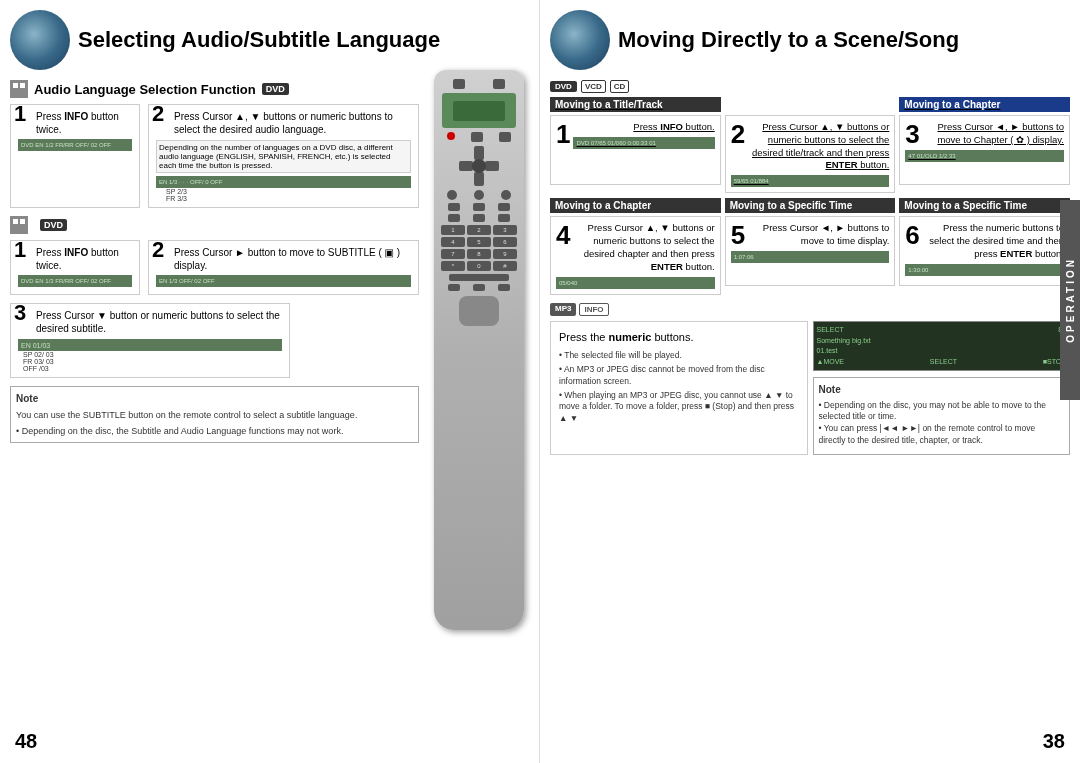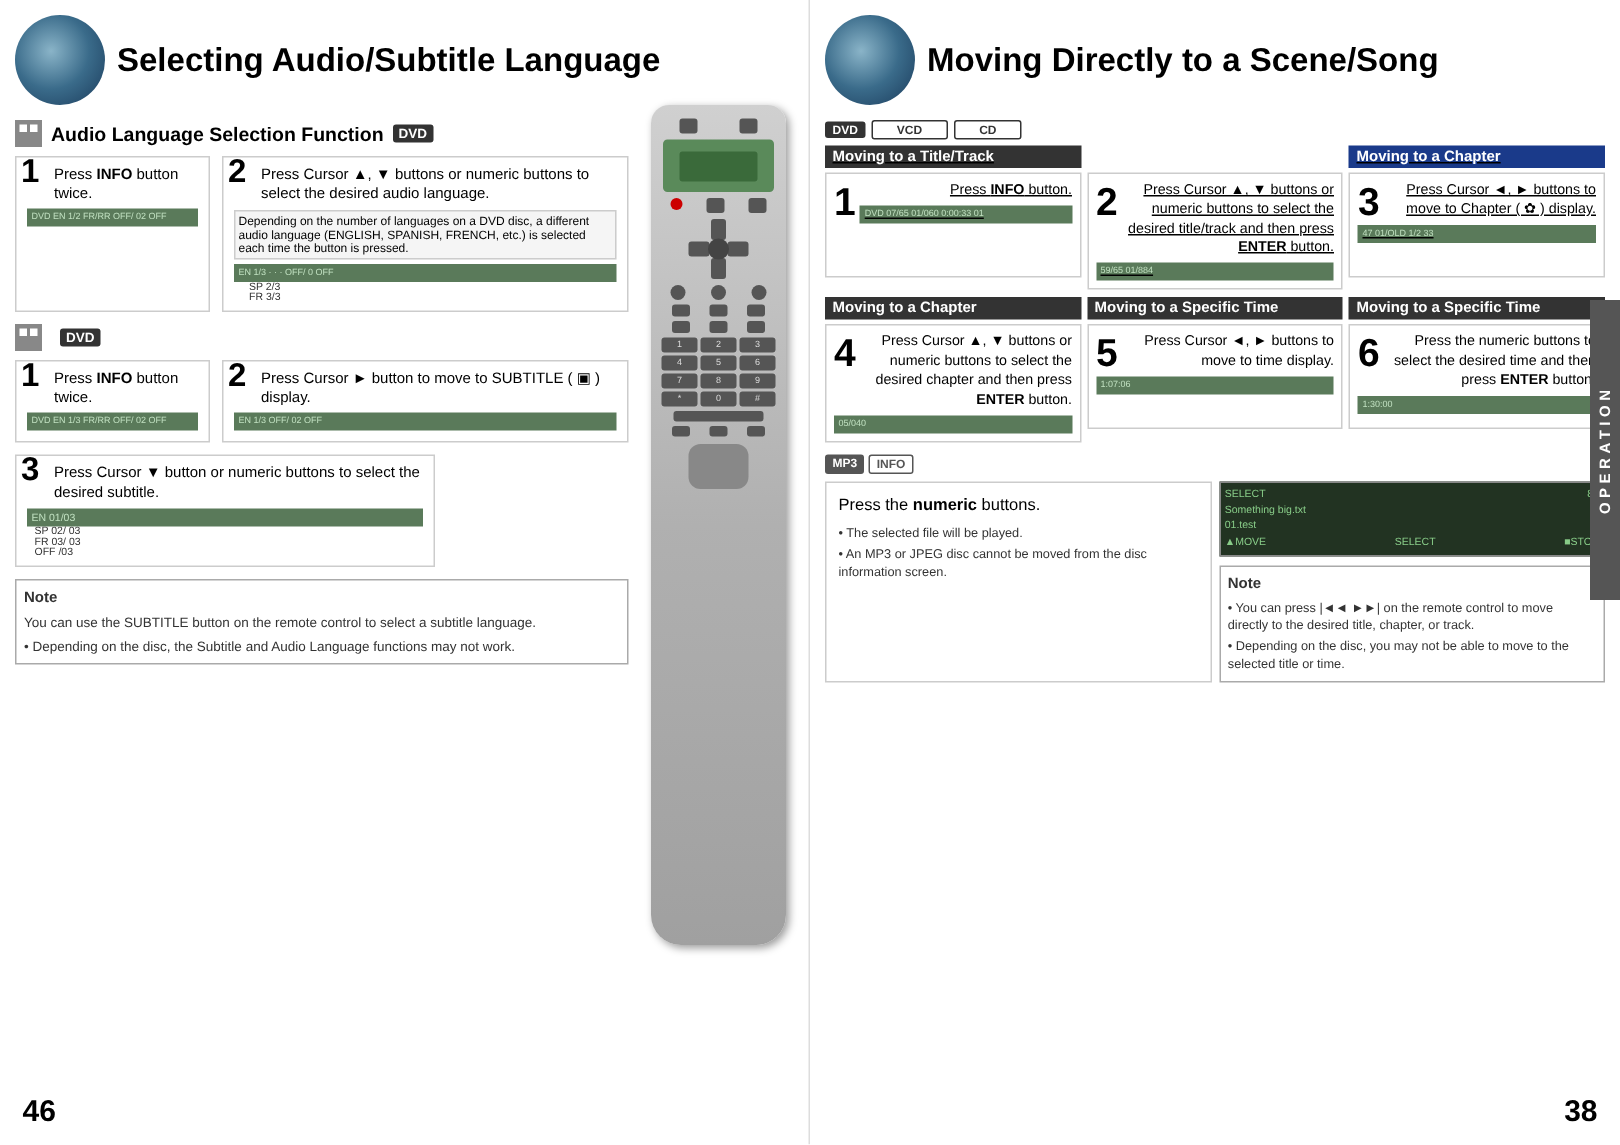--- a/index.html
+++ b/index.html
@@ -343,21 +343,21 @@
       font-weight: bold;
       padding: 1px 5px;
       border-radius: 2px;
     }
 
     .disc-badge-outline {
       border: 1px solid #333;
       color: #333;
       font-size: 8px;
       font-weight: bold;
-      padding: 1px 16px;
+      padding: 1px 3px;
       border-radius: 2px;
     }
 
     .step-block {
       border: 1px solid #ccc;
       padding: 5px;
       position: relative;
       min-height: 70px;
     }
 
@@ -619,21 +619,21 @@
         </div>
         <div class="remote-btn-row" style="margin:2px;">
           <div style="width:12px;height:7px;background:#555;border-radius:2px;"></div>
           <div style="width:12px;height:7px;background:#555;border-radius:2px;"></div>
           <div style="width:12px;height:7px;background:#555;border-radius:2px;"></div>
         </div>
         <div style="width:40px;height:30px;background:#888;border-radius:8px;margin:5px auto;"></div>
       </div>
     </div>
 
-    <span class="page-num-left">46</span>
+    <span class="page-num-left">48</span>
   </div>
 
   <div class="right-half">
 
     <div class="right-header">
       <div class="header-globe"></div>
       <div class="header-title-right">Moving Directly to a Scene/Song</div>
     </div>
 
     <div style="display:flex;align-items:center;gap:4px;margin-bottom:4px;">
@@ -727,20 +727,21 @@
 
     <div class="bottom-mp3-row">
 
       <div class="step-block" style="min-height:80px;padding:8px;">
         <div style="font-size:11px;line-height:1.4;">
           <span>Press the </span><b>numeric</b><span> buttons.</span>
         </div>
         <div style="margin-top:5px;">
           <div style="font-size:8.5px;line-height:1.4;color:#333;margin-bottom:2px;">• <span>The selected file will be played.</span></div>
           <div style="font-size:8.5px;line-height:1.4;color:#333;margin-bottom:2px;">• <span>An MP3 or JPEG disc cannot be moved from the disc information screen.</span></div>
+          <div style="font-size:8.5px;line-height:1.4;color:#333;">• <span>When playing an MP3 or JPEG disc, you cannot use ▲ ▼ to move a folder. To move a folder, press ■ (Stop) and then press ▲ ▼</span></div>
         </div>
       </div>
 
       <div>
         <div class="screen-mock" style="margin-bottom:5px;">
           <div class="screen-row">
             <span>SELECT</span>
               <span>89</span>
           </div>
           <div class="screen-row">
@@ -750,22 +751,22 @@
             <span>01.test</span>
           </div>
           <div class="screen-row">
             <span>▲MOVE</span>
               <span>SELECT</span>
               <span>■STOP</span>
           </div>
         </div>
         <div class="note-box">
           <div class="note-title">Note</div>
+          <div style="font-size:8.5px;line-height:1.4;">• <span>Depending on the disc, you may not be able to move to the selected title or time.</span></div>
           <div style="font-size:8.5px;line-height:1.4;margin-bottom:2px;">• <span>You can press |◄◄ ►►| on the remote control to move directly to the desired title, chapter, or track.</span></div>
-          <div style="font-size:8.5px;line-height:1.4;">• <span>Depending on the disc, you may not be able to move to the selected title or time.</span></div>
         </div>
       </div>
     </div>
 
     <div class="operation-sidebar">
       <span class="operation-text">OPERATION</span>
     </div>
 
     <span class="page-num-right">38</span>
   </div>

